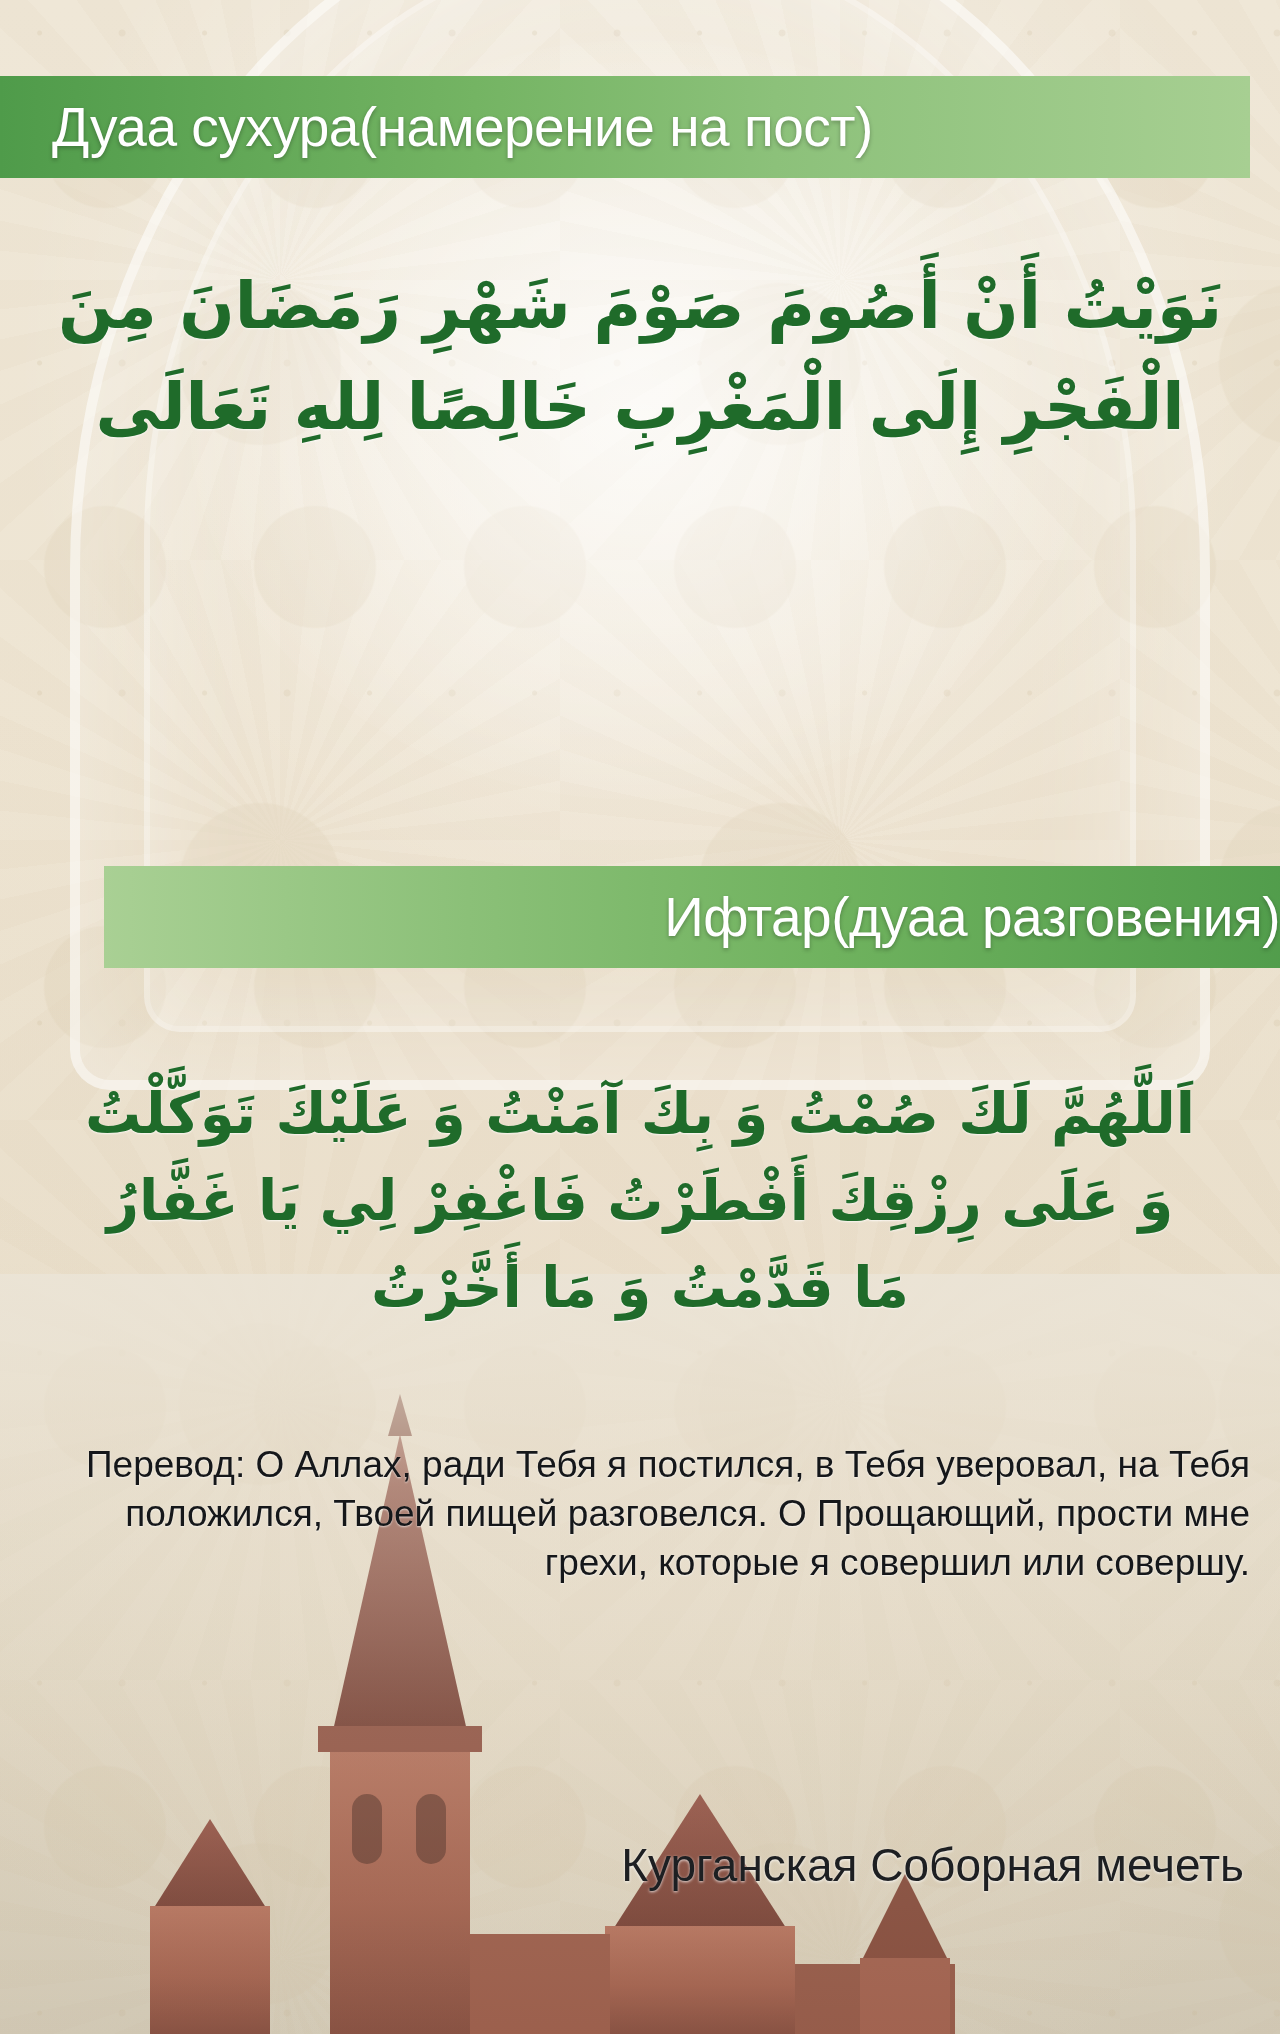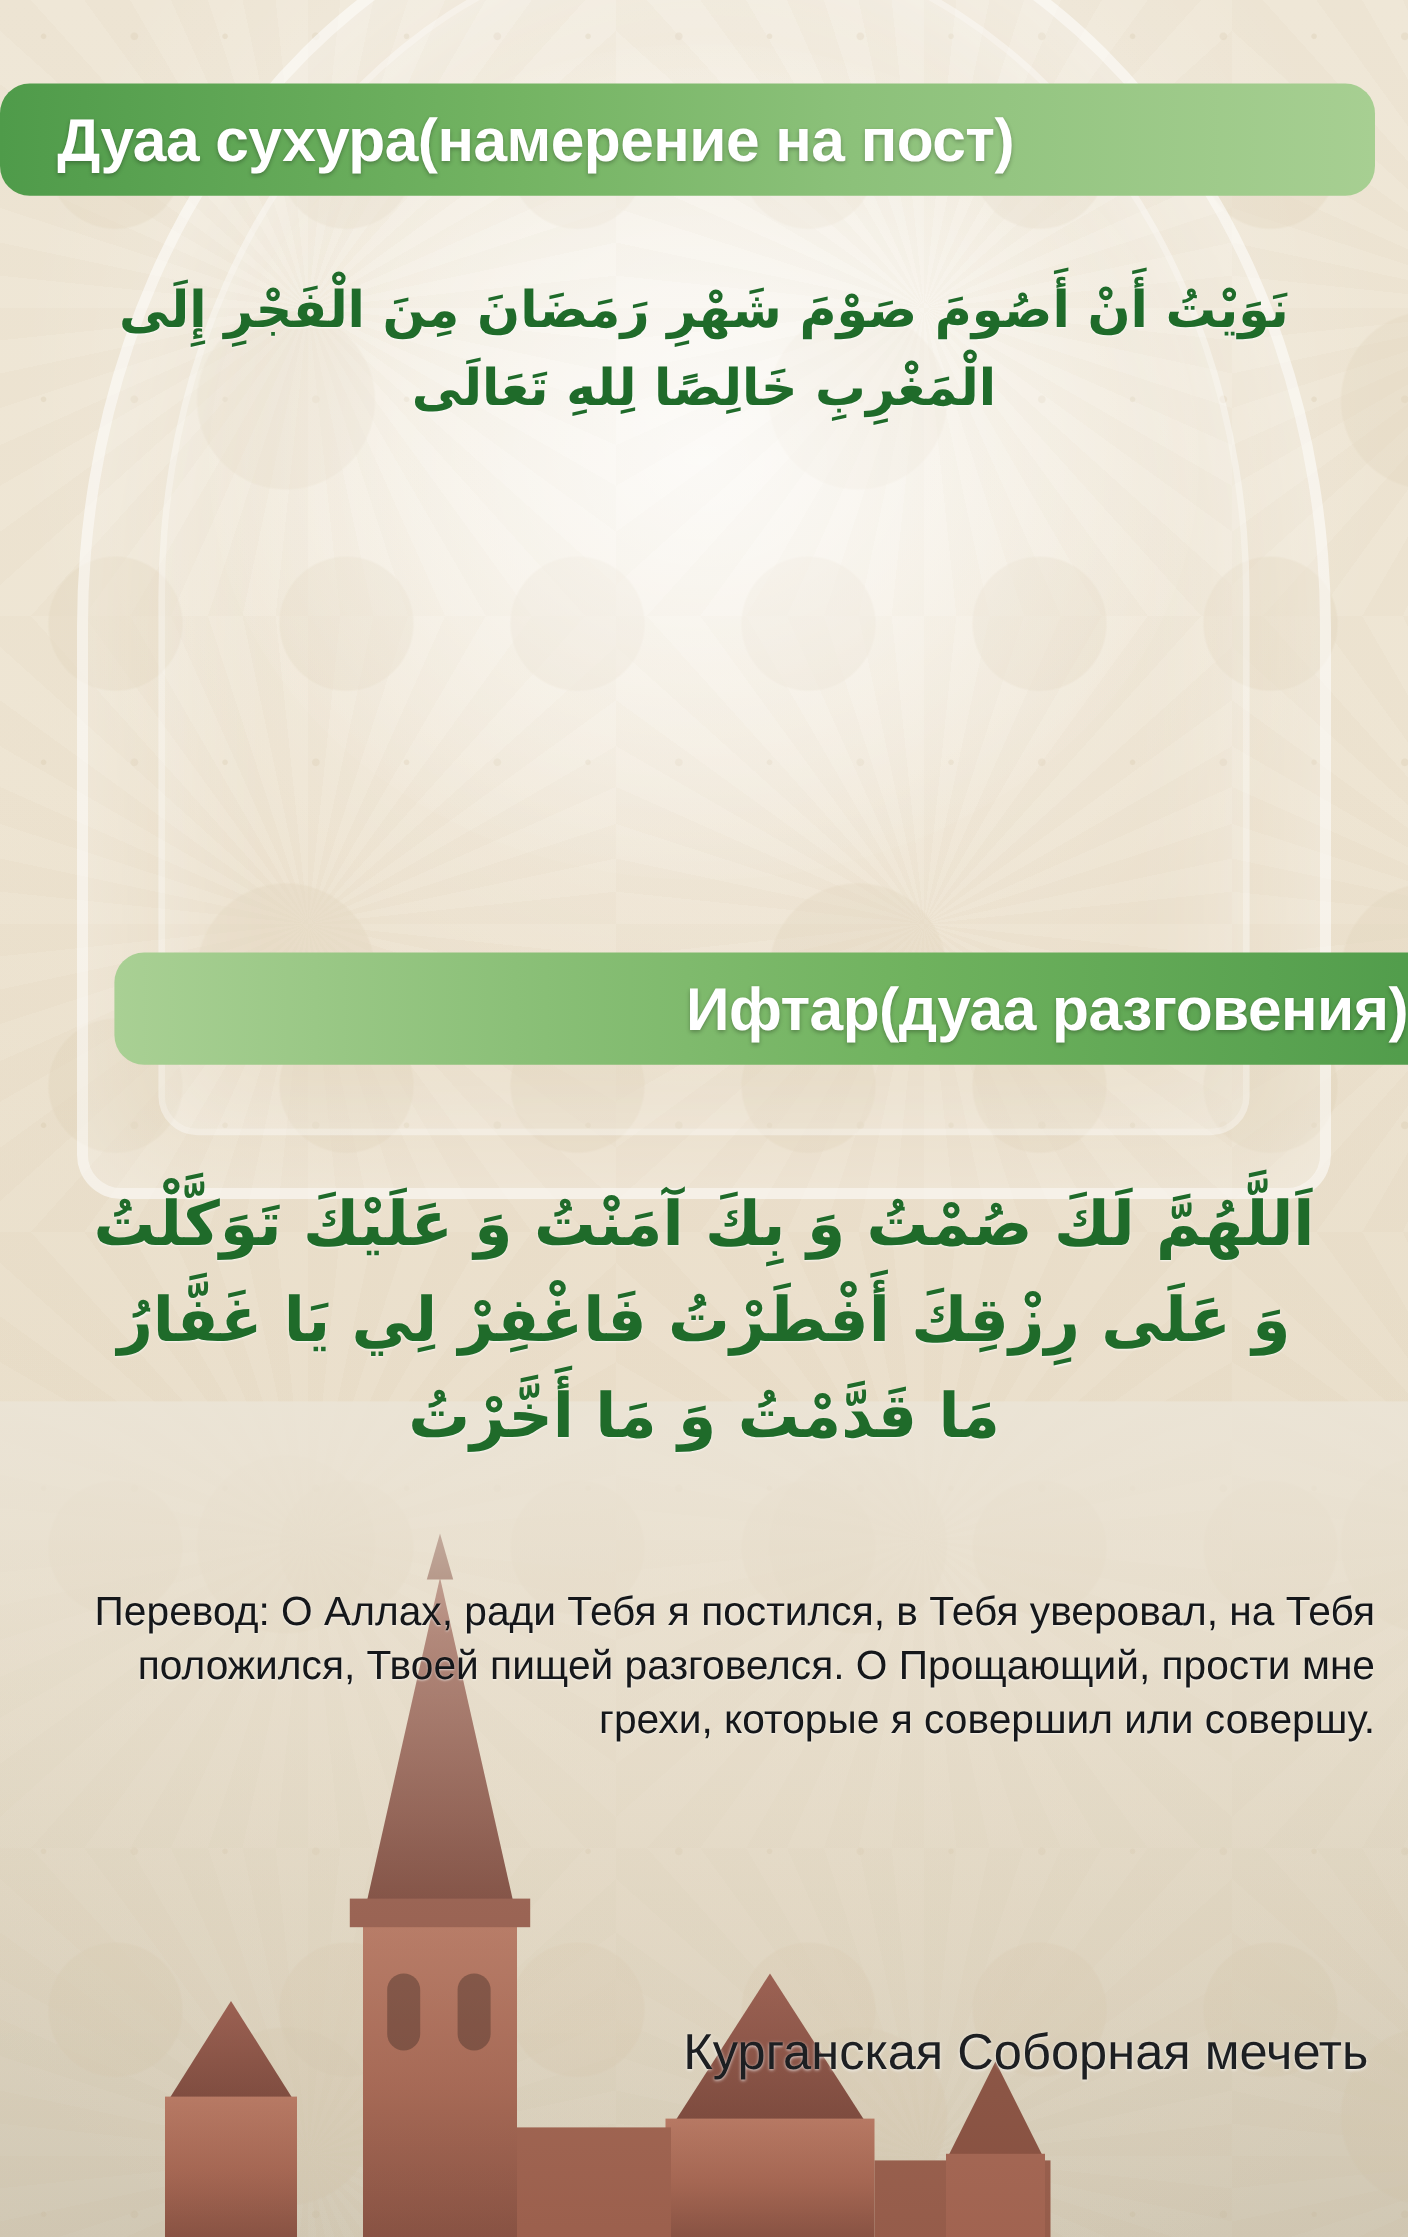--- a/index.html
+++ b/index.html
@@ -88,26 +88,25 @@
     width: 1280px;
     height: 760px;
     background: linear-gradient(180deg, rgba(235,228,214,0.92) 0%, rgba(235,228,214,0.42) 28%, rgba(230,222,206,0.18) 60%, rgba(225,216,198,0.10) 100%);
     pointer-events: none;
   }
 
   
   .banner {
     position: absolute;
     color: #ffffff;
-    font-weight: bold;
+    font-weight: normal;
     letter-spacing: -0.5px;
     display: flex;
     align-items: center;
     text-shadow: 0 2px 4px rgba(0,0,0,0.28);
-    border-radius: 27px;
   }
   .banner-sahur {
     left: 0;
     top: 76px;
     width: 1198px;
     height: 102px;
     padding-left: 52px;
     font-size: 55px;
     background: linear-gradient(90deg, #4f9b4a 0%, #74b463 38%, #8cc17a 62%, #a7cf92 100%);
   }
@@ -128,22 +127,22 @@
     width: 1280px;
     text-align: center;
     color: #1f6b2a;
     font-family: "DejaVu Sans", sans-serif;
     direction: rtl;
     font-weight: bold;
     line-height: 1.55;
     text-shadow: 0 1px 2px rgba(255,255,255,0.75);
   }
   .arabic-sahur {
-    top: 246px;
-    font-size: 46px;
+    top: 256px;
+    font-size: 65px;
     padding: 0 22px;
     box-sizing: border-box;
   }
   .arabic-iftar {
     top: 1071px;
     font-size: 56px;
     padding: 0 76px;
     box-sizing: border-box;
   }
 

